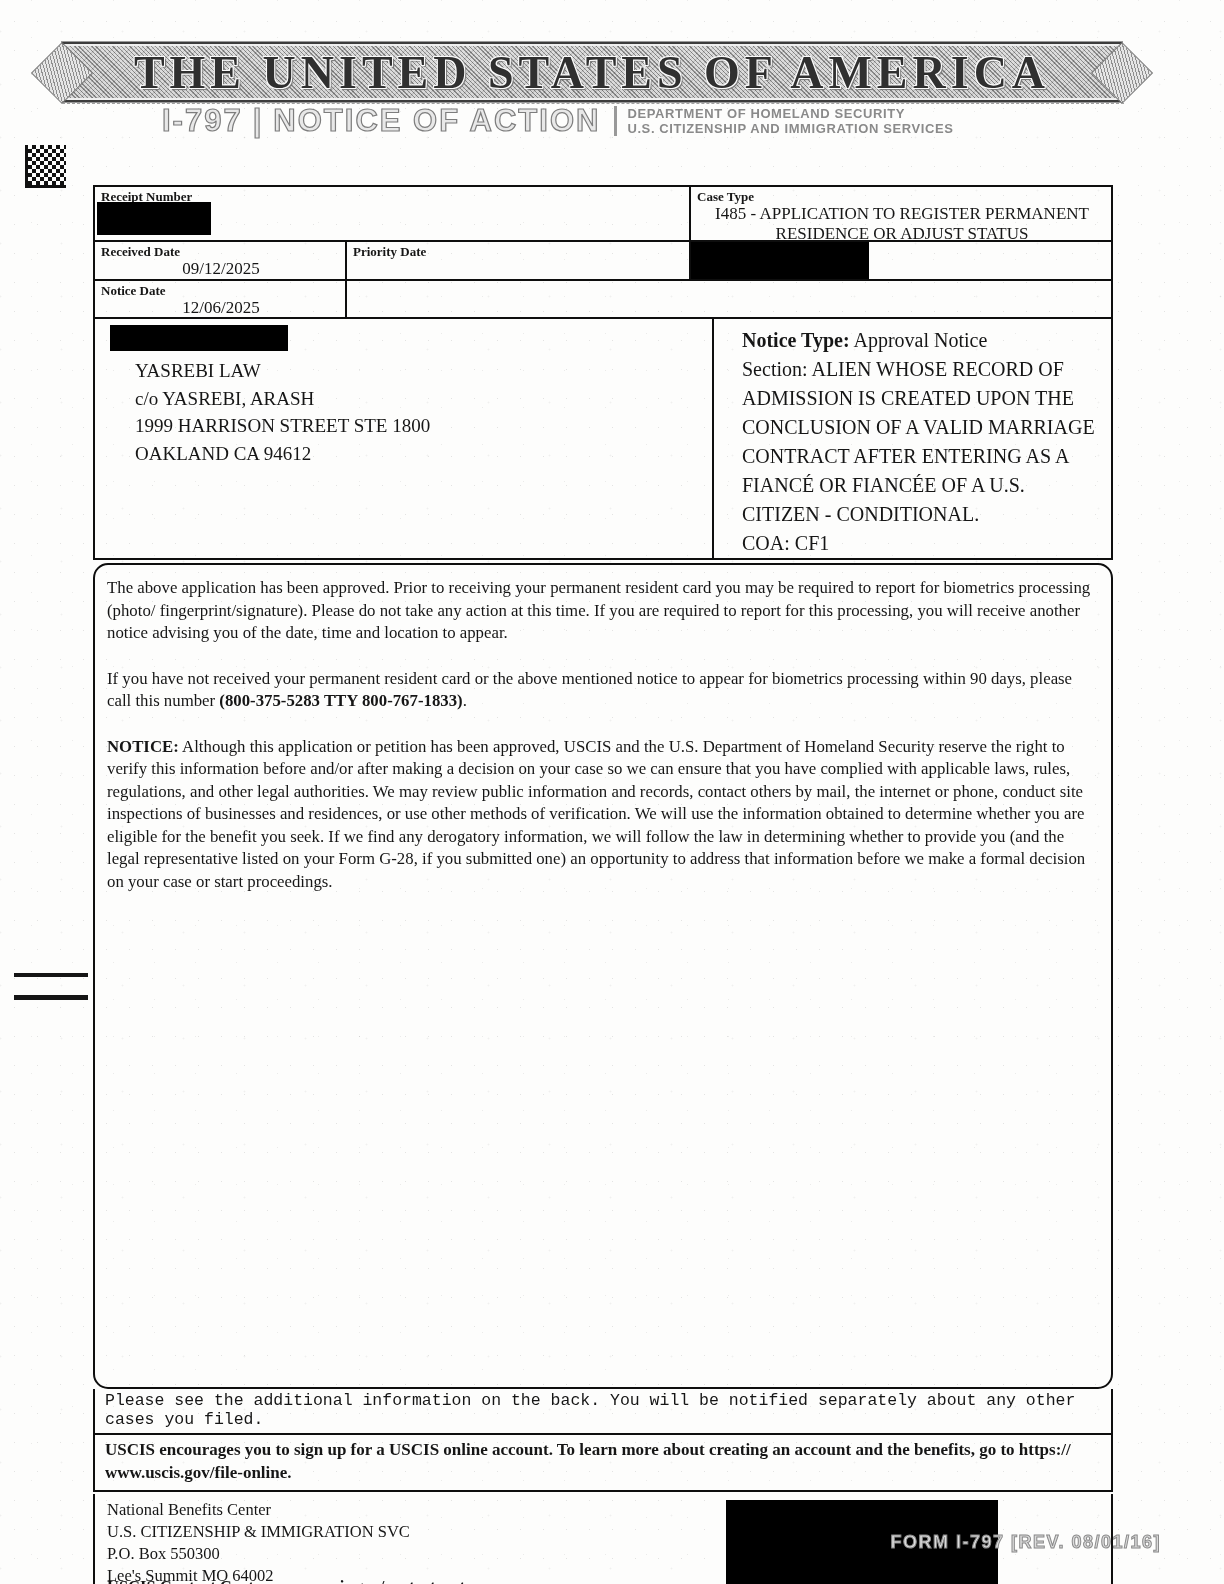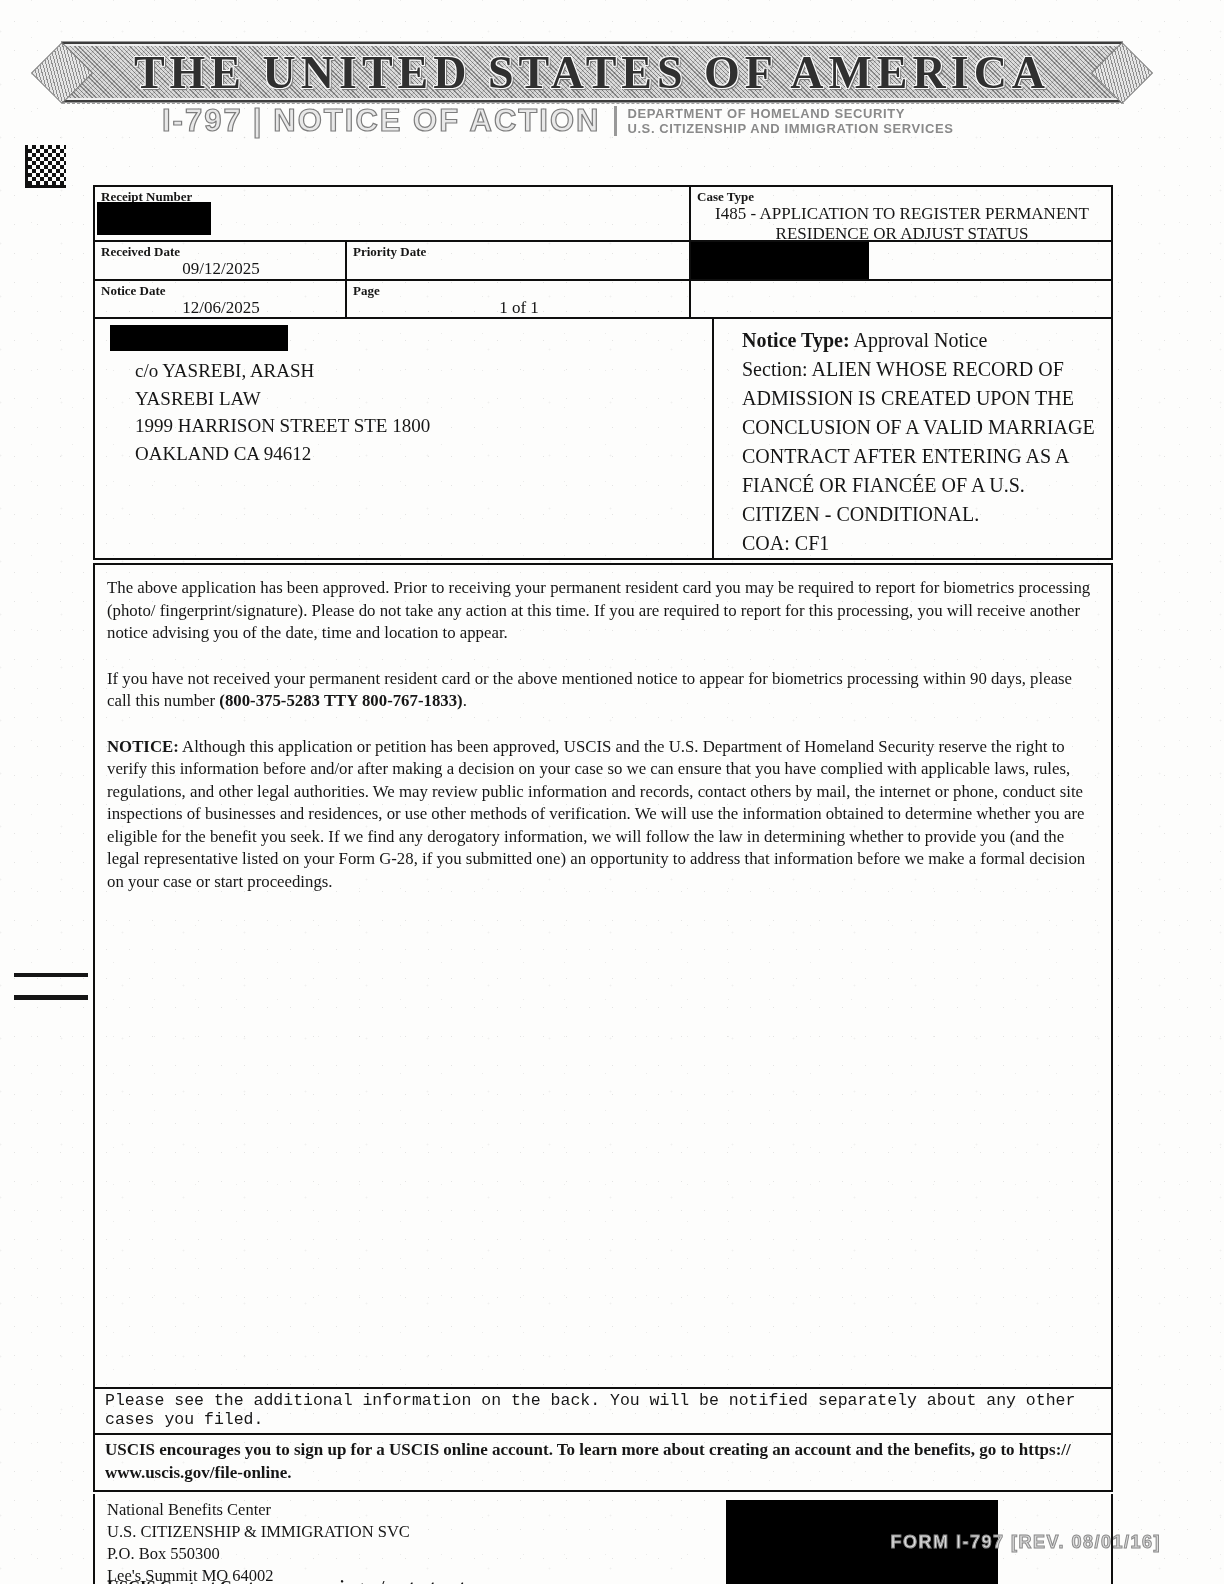--- a/index.html
+++ b/index.html
@@ -61,21 +61,21 @@
   .redact{background:#000;}
   .r-receipt{position:absolute;left:2px;top:15px;width:114px;height:33px;}
   .r-row2{position:absolute;left:0;top:0;width:178px;height:100%;}
   
   .addr-notice{display:flex;border:2px solid #0e0e0e;box-sizing:border-box;min-height:200px;}
   .addr{flex:0 0 617px;padding:6px 0 0 15px;box-sizing:border-box;}
   .r-name{width:178px;height:26px;}
   .addr-lines{margin-left:25px;margin-top:6px;font-size:19px;line-height:27.5px;}
   .ninfo{flex:1;border-left:2px solid #0e0e0e;padding:7px 12px 0 28px;font-size:20px;line-height:29px;}
   
-  .body-box{margin-top:3px;height:826px;padding:12px 16px 0 12px;font-size:16.8px;line-height:22.5px;}
+  .body-box{margin-top:3px;height:826px;padding:12px 16px 0 12px;font-size:16.8px;line-height:22.5px;border-radius:15px;}
   .body-box p{margin:0 0 23px 0;}
   
   .back-note{border-top:none;padding:2px 0 4px 10px;font-size:16.5px;font-family:Liberation Mono, monospace;}
   .online-note{border-top:none;padding:3px 0 6px 10px;font-size:17px;line-height:23px;font-weight:bold;}
   .footer-box{border-top:none;margin-top:2px;height:110px;padding:5px 0 0 12px;position:relative;
     font-size:16.5px;line-height:22px;}
   .contact-line{position:absolute;left:12px;bottom:4px;font-weight:bold;}
   .r-footer{position:absolute;left:631px;top:6px;width:272px;height:97px;}
   
   .form-rev{position:absolute;right:95px;top:1532px;font-family:"Liberation Sans",sans-serif;
@@ -126,33 +126,29 @@
       <div class="cell c-priority">
         <div class="lbl">Priority Date</div>
       </div>
       <div class="cell c-blank2">
         <div class="redact r-row2"></div>
       </div>
       <div class="cell c-notice">
         <div class="lbl">Notice Date</div>
         <div class="val">12/06/2025</div>
       </div>
-      <div class="cell c-page">
-        <div class="lbl">Page</div>
-        <div class="val">1 of 1</div>
-      </div>
       <div class="cell"></div>
     </div>
 
     <div class="addr-notice bx">
       <div class="addr">
         <div class="redact r-name"></div>
         <div class="addr-lines">
+          <div>YASREBI LAW</div>
           <div>c/o YASREBI, ARASH</div>
-          <div>YASREBI LAW</div>
           <div>1999 HARRISON STREET STE 1800</div>
           <div>OAKLAND CA  94612</div>
         </div>
       </div>
       <div class="ninfo">
         <b>Notice Type:</b>
         <span>Approval Notice</span><br>
         <span>Section:</span>
         <span>ALIEN WHOSE RECORD OF ADMISSION IS CREATED UPON THE CONCLUSION OF A VALID MARRIAGE CONTRACT AFTER ENTERING AS A FIANCÉ OR FIANCÉE OF A U.S. CITIZEN - CONDITIONAL.</span><br>
         <span>COA:</span>

